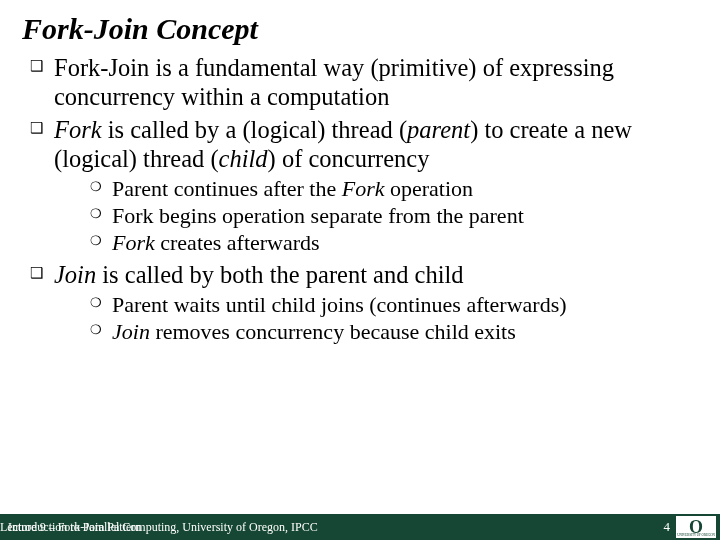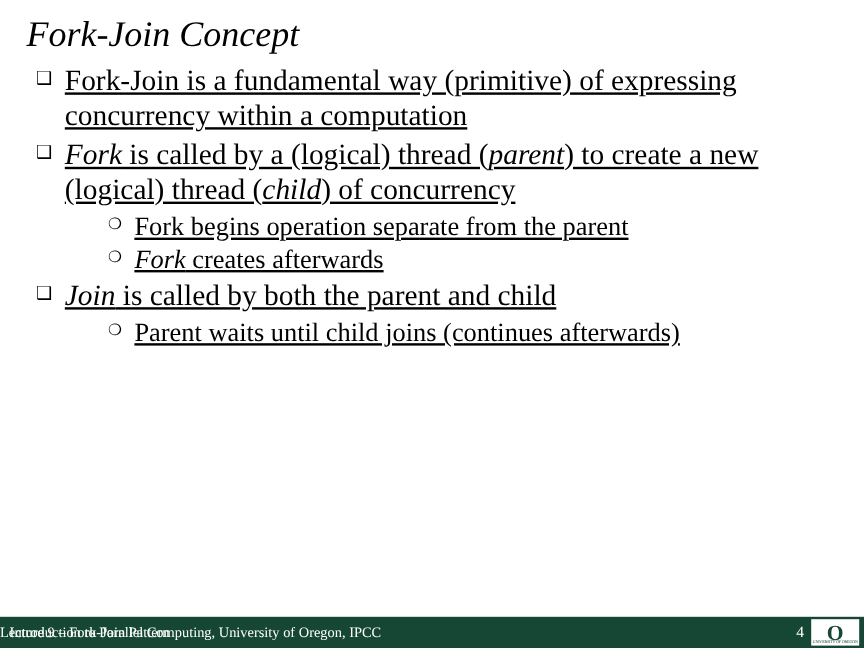--- a/index.html
+++ b/index.html
@@ -13,28 +13,27 @@
     position: relative;
   }
   .slide {
     width: 720px;
     height: 540px;
     position: relative;
     box-sizing: border-box;
   }
   .title {
     font-style: italic;
-    font-weight: normal;
+    font-weight: bold;
     font-size: 30px;
     padding: 12px 0 0 22px;
     color: #000;
   }
   .body {
     padding: 8px 18px 0 30px;
-    text-decoration: underline;
   }
   ul.lvl1 {
     list-style: none;
     margin: 0;
     padding: 0;
   }
   ul.lvl1 > li {
     position: relative;
     padding-left: 24px;
     font-size: 24.5px;
@@ -138,34 +137,40 @@
 
       <li>
         <span>Fork-Join is a fundamental way (primitive) of expressing concurrency within a computation</span>
       </li>
 
       <li>
         <span class="i">Fork</span><span> is called by a (logical) thread (</span><span class="i">parent</span><span>) to create a new (logical) thread (</span><span class="i">child</span><span>) of concurrency</span>
 
         <ul class="lvl2">
           <li>
+            <span>Parent continues after the </span><span class="i">Fork</span><span> operation</span>
+          </li>
+          <li>
             <span>Fork begins operation separate from the parent</span>
           </li>
           <li>
             <span class="i">Fork</span><span> creates afterwards</span>
           </li>
         </ul>
       </li>
 
       <li>
         <span class="i">Join</span><span> is called by both the parent and child</span>
 
         <ul class="lvl2">
           <li>
             <span>Parent waits until child joins (continues afterwards)</span>
+          </li>
+          <li>
+            <span class="i">Join</span><span> removes concurrency because child exits</span>
           </li>
         </ul>
       </li>
 
     </ul>
   </div>
 
   <div class="footer">
     <div class="left">Introduction to Parallel Computing, University of Oregon, IPCC</div>
     <div class="center">Lecture 9 – Fork-Join Pattern</div>

